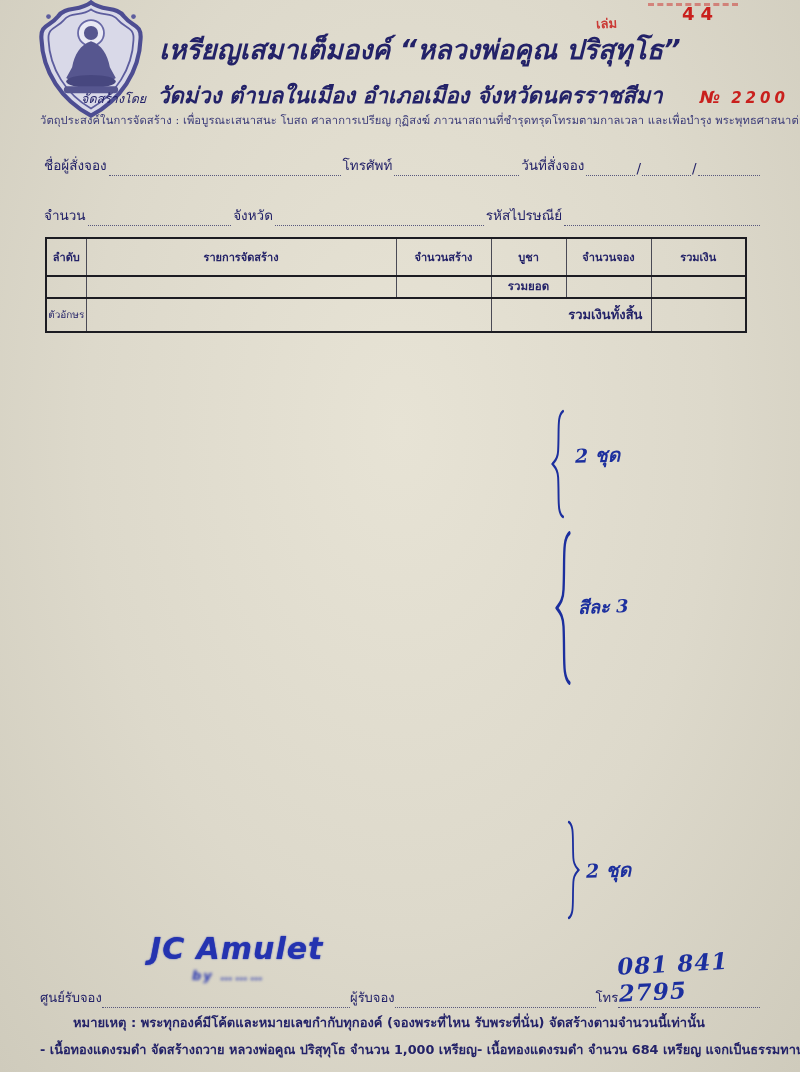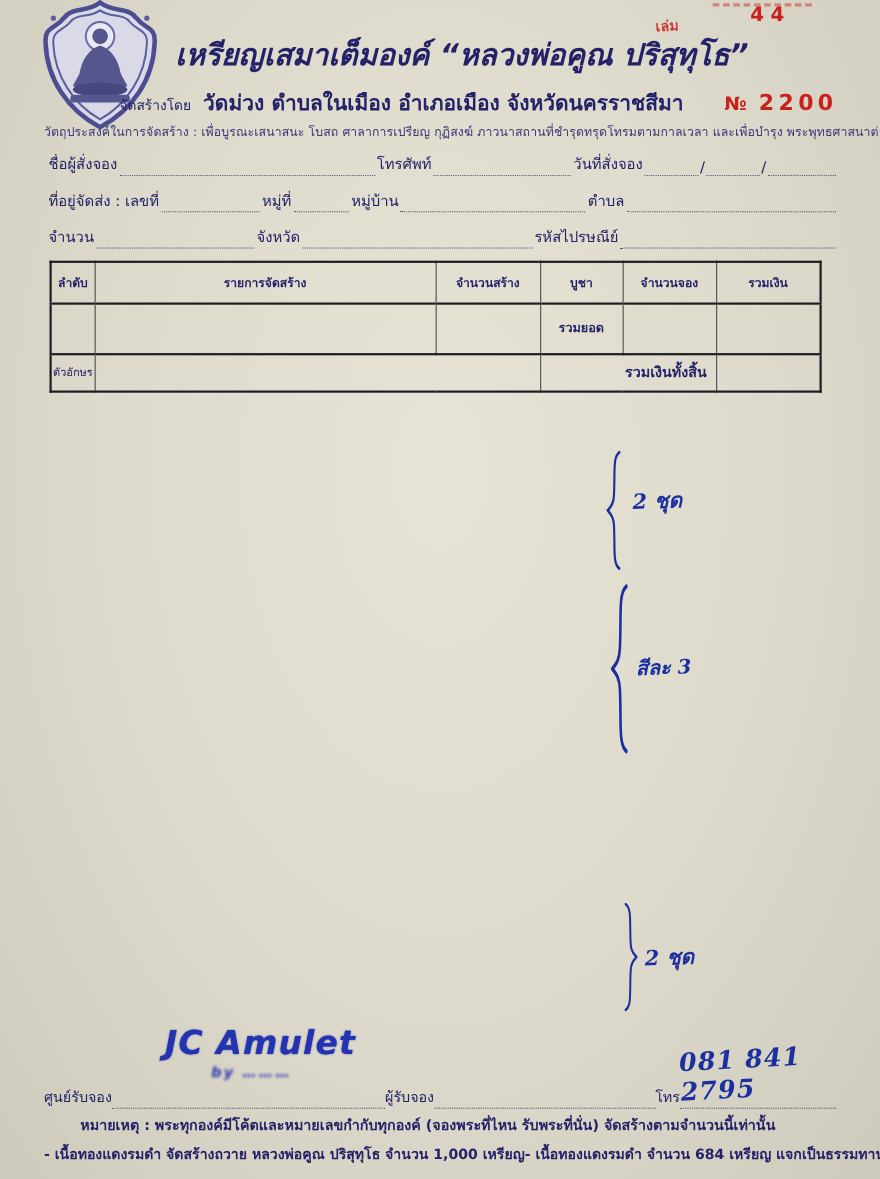--- a/index.html
+++ b/index.html
@@ -28,46 +28,46 @@
   .book-no { position:absolute; top:3px; left:682px; font-size:18px; font-weight:bold;
     color:#c9201d; letter-spacing:6px; }
   .logo { position:absolute; top:0; left:32px; width:118px; height:106px; }
   .heading {
     position:absolute; top:28px; left:135px; right:95px; text-align:center;
     font-size:27px; font-weight:bold; font-style:italic; color:#232268;
   }
   .subline {
     position:absolute; top:78px; left:110px; right:40px;
     display:flex; align-items:baseline; justify-content:center; gap:11px;
-    color:#232268; white-space:nowrap;
+    color:#232268; white-space:nowrap;font-style:italic;
   }
   .subline .lbl { font-size:12.5px; }
-  .subline .strong { font-size:19px; font-weight:bold; }
+  .subline .strong { font-size:22px; font-weight:bold; }
   .subline .no-sym { font-size:17px; font-weight:bold; color:#c9201d; margin-left:26px; }
-  .subline .no-val { font-size:20px; font-weight:bold; color:#c9201d; letter-spacing:4px; }
+  .subline .no-val { font-size:15px; font-weight:bold; color:#c9201d; letter-spacing:4px; }
   .purpose {
     position:absolute; top:111px; left:40px; right:36px;
     font-size:11.2px; color:#3a3a78; white-space:nowrap; letter-spacing:.1px;
   }
 
   
   .fline { position:absolute; left:42px; right:40px; display:flex; align-items:flex-end;
     color:#232268; font-size:13.5px; height:20px; }
-  .fl1 { top:140px; } .fl2 { top:173px; } .fl3 { top:206px; }
+  .fl1 { top:156px; } .fl2 { top:173px; } .fl3 { top:206px; }
   .fline .lbl { white-space:nowrap; padding:0 2px; }
   .dots { border-bottom:1.6px dotted #58587e; height:15px; }
   .slash { padding:0 1px; }
 
   
   .table-wrap { position:absolute; top:237px; left:45px; width:712px; height:740px; }
   table { border-collapse:collapse; table-layout:fixed; width:700px;
     border:2px solid #1c1c22; background:transparent; }
   th,td { border:1px solid #4a4a55; color:#232268; overflow:hidden; }
   thead th { height:38px; font-size:11px; font-weight:bold; border-bottom:2px solid #1c1c22; }
-  tbody td, .sum-row td { height:19.5px; font-size:11.5px; line-height:1; padding:16px 3px;
+  tbody td, .sum-row td { height:19.5px; font-size:11.5px; line-height:1; padding:4px 3px;
     border-top:1px solid #707082; border-bottom:1px solid #707082; }
   .sum-row td { font-weight:bold; text-align:center; }
   .bottom-row td { height:34px; border-top:2px solid #1c1c22; font-size:13px; }
   .bottom-row .c-letters { font-size:10px; text-align:center; }
   .bottom-row .c-grand { text-align:right; padding-right:8px; font-weight:bold; }
 
   
   .hw, .ink-note, .hw-phone {
     font-family:"DejaVu Serif","Liberation Serif",serif;
     font-style:italic; font-weight:bold; color:#1c2f9e;
@@ -133,30 +133,20 @@
     <span class="lbl">ชื่อผู้สั่งจอง</span>
     <span class="dots" style="flex:2.6"></span>
     <span class="lbl">โทรศัพท์</span>
     <span class="dots" style="flex:1.4"></span>
     <span class="lbl">วันที่สั่งจอง</span>
     <span class="dots" style="flex:.55"></span>
     <span class="slash">/</span>
     <span class="dots" style="flex:.55"></span>
     <span class="slash">/</span>
     <span class="dots" style="flex:.7"></span>
-  </div>
-  <div class="fline fl2">
-    <span class="lbl">ที่อยู่จัดส่ง : เลขที่</span>
-    <span class="dots" style="flex:.8"></span>
-    <span class="lbl">หมู่ที่</span>
-    <span class="dots" style="flex:.45"></span>
-    <span class="lbl">หมู่บ้าน</span>
-    <span class="dots" style="flex:1.5"></span>
-    <span class="lbl">ตำบล</span>
-    <span class="dots" style="flex:1.7"></span>
   </div>
   <div class="fline fl3">
     <span class="lbl">จำนวน</span>
     <span class="dots" style="flex:1.1"></span>
     <span class="lbl">จังหวัด</span>
     <span class="dots" style="flex:1.6"></span>
     <span class="lbl">รหัสไปรษณีย์</span>
     <span class="dots" style="flex:1.5"></span>
   </div>
 

